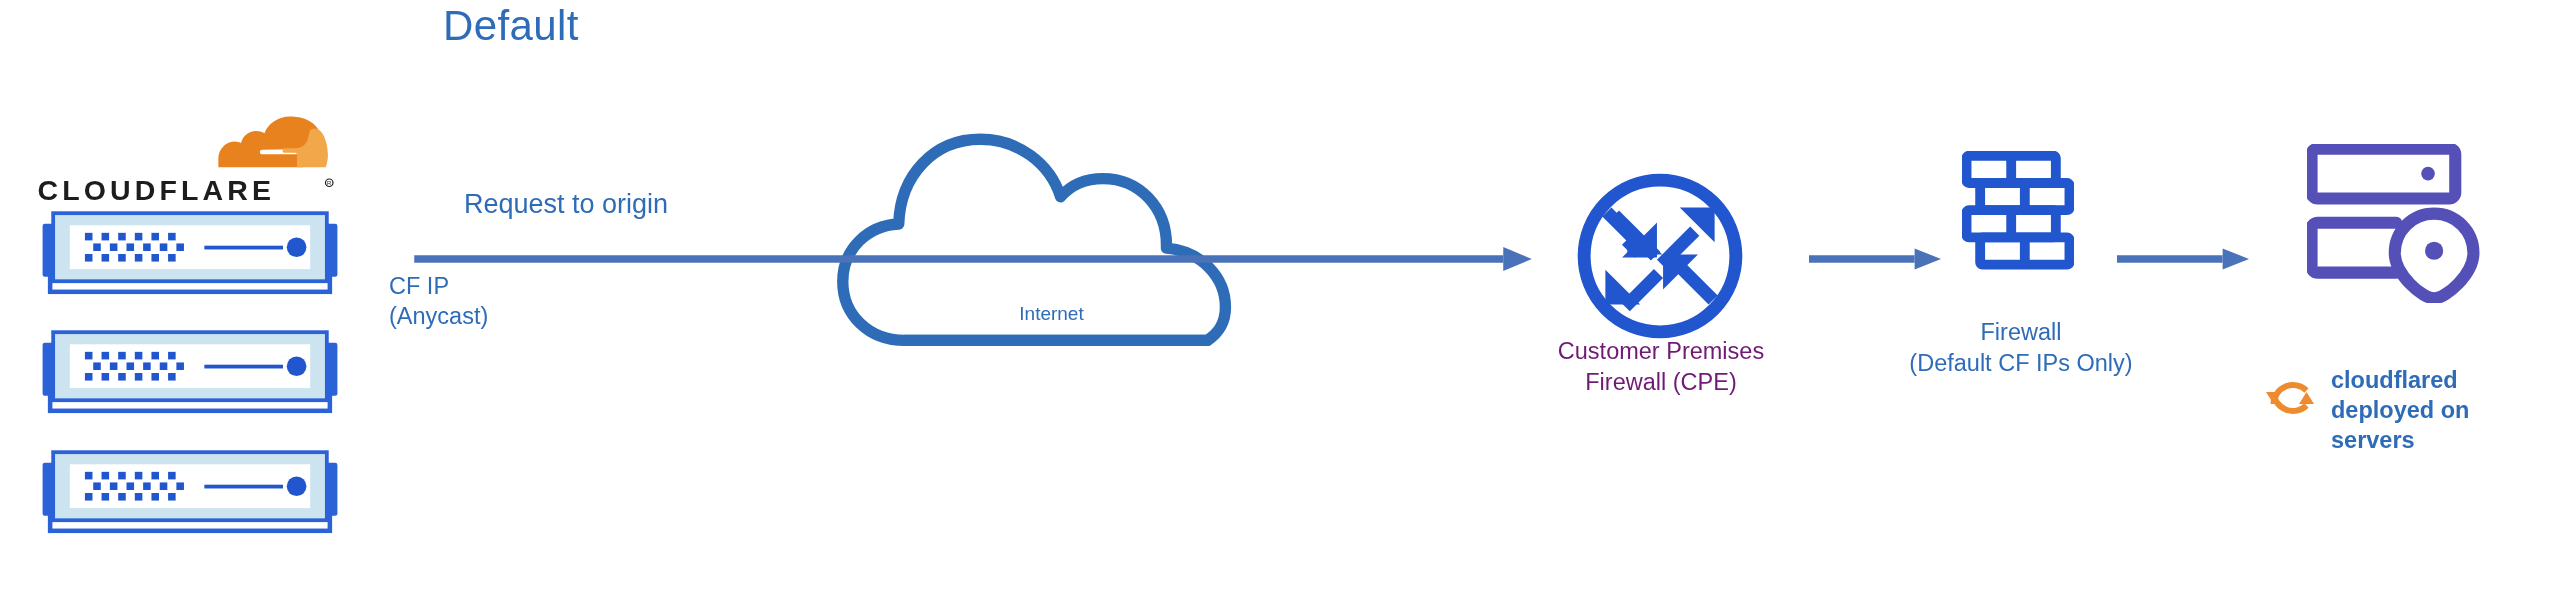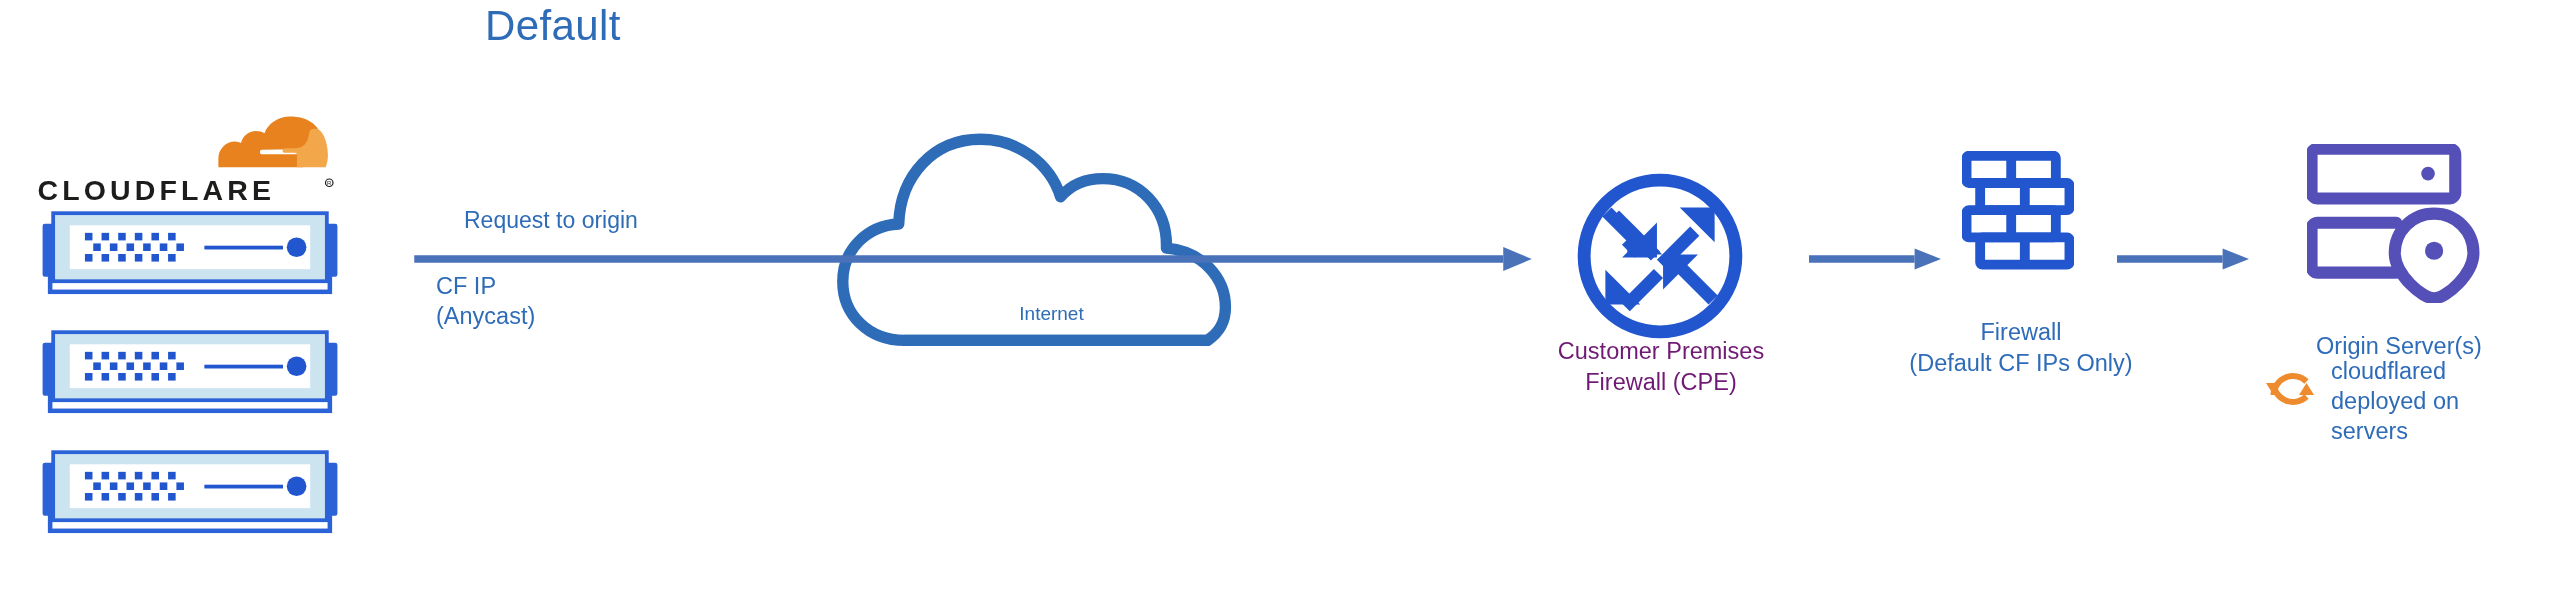--- a/index.html
+++ b/index.html
@@ -20,21 +20,20 @@
   .abs { position: absolute; }
 
   
   #diagram-title {
     left: 443px;
     top: 1.5px;
     font-size: 42px;
     color: #2E6CB8;
     letter-spacing: 0.4px;
     white-space: nowrap;
-    margin-left: 42px;
   }
 
   
   #cloudflare-logo {
     left: 36px;
     top: 106px;
     width: 303px;
     height: 98px;
     text-decoration: underline;
   }
@@ -58,39 +57,38 @@
     width: 316px;
     height: 85px;
   }
   #cf-server-1 { left: 32px; top: 210px; }
   #cf-server-2 { left: 32px; top: 329px; }
   #cf-server-3 { left: 32px; top: 449px; }
 
   
   #request-to-origin-label {
     left: 464px;
-    top: 207px;
-    font-size: 23px;
+    top: 189px;
+    font-size: 27px;
     color: #2E6CB8;
     white-space: nowrap;
   }
   #main-arrow {
     left: 409px;
     top: 244px;
     width: 1128px;
     height: 30px;
   }
   #cf-ip-label {
     left: 389px;
     top: 272px;
     font-size: 23.5px;
     line-height: 29.5px;
     color: #2E6CB8;
     white-space: pre;
-    margin-left: 47px;
   }
 
   
   #internet-cloud {
     left: 832px;
     top: 106px;
     width: 439px;
     height: 242px;
   }
   #internet-label {
@@ -165,23 +163,24 @@
     width: 318px;
     text-align: center;
     font-size: 23.5px;
     color: #2E6CB8;
     white-space: nowrap;
   }
 
   
   #cloudflared-note {
     left: 2263px;
-    top: 356px;
+    top: 365px;
     width: 303px;
     height: 98px;
+    font-weight: bold;
   }
   #cloudflared-refresh-icon {
     position: absolute;
     left: 0px;
     top: 6px;
     width: 54px;
     height: 54px;
   }
   #cloudflared-text {
     position: absolute;
@@ -392,21 +391,20 @@
     <path d="M140 3 L 175 17 L 140 31 Z" fill="#4A72B8"></path>
   </svg>
 
   <svg class="abs" id="origin-server-icon" viewBox="0 0 230 210">
     <rect x="6" y="6" width="190" height="66" rx="8" fill="none" stroke="#5550B8" stroke-width="16"></rect>
     <circle cx="160" cy="39" r="9" fill="#5550B8"></circle>
     <path d="M118 104 L 14 104 A 8 8 0 0 0 6 112 L 6 162 A 8 8 0 0 0 14 170 L 118 170" fill="none" stroke="#5550B8" stroke-width="16" stroke-linecap="round"></path>
     <path d="M168 92 C 139 92 116 115 116 144 C 116 172 152 204 168 204 C 184 204 220 172 220 144 C 220 115 197 92 168 92 Z" fill="none" stroke="#5550B8" stroke-width="16" stroke-linejoin="round"></path>
     <circle cx="168" cy="141" r="12" fill="#5550B8"></circle>
   </svg>
-  <div class="abs" id="origin-server-label">Origin Server(s)</div>
 
   <div class="abs" id="cloudflared-note">
     <svg id="cloudflared-refresh-icon" viewBox="0 0 72 72">
       <path d="M14 44 A 26 26 0 0 1 58 26" fill="none" stroke="#EE8B2E" stroke-width="8" stroke-linecap="butt"></path>
       <path d="M58 46 A 26 26 0 0 1 14 28" fill="none" stroke="#EE8B2E" stroke-width="8" stroke-linecap="butt"></path>
       <path d="M4 28 L 24 28 L 14 44 Z" fill="#EE8B2E"></path>
       <path d="M68 44 L 48 44 L 58 28 Z" fill="#EE8B2E"></path>
     </svg>
     <div id="cloudflared-text">cloudflared
 deployed on

